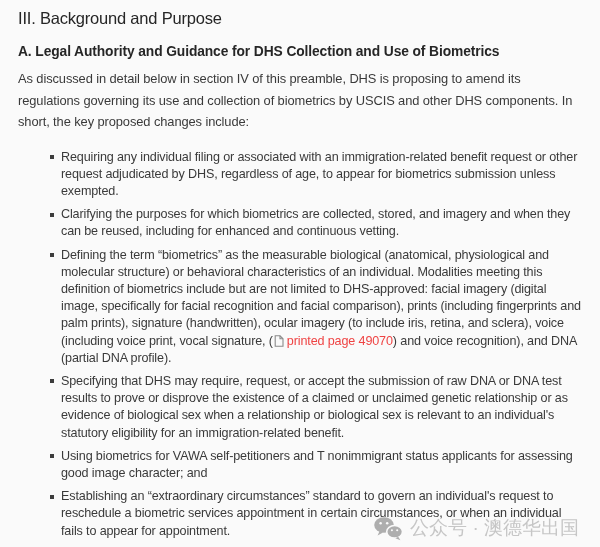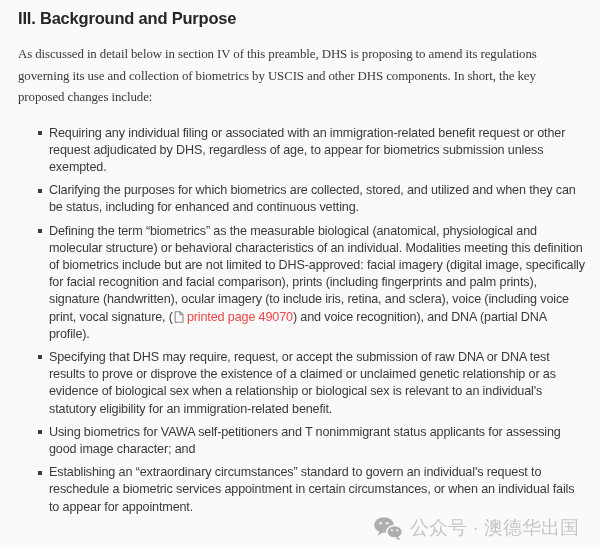--- a/index.html
+++ b/index.html
@@ -6,38 +6,38 @@
   body {
     width: 600px; height: 547px;
     background: #fafafa;
     color: #3a3a3a;
     font-family: "Liberation Sans", sans-serif;
     position: relative;
     overflow: hidden;
   }
   .doc { padding: 9px 15px 0 18px; }
   h1.section-title {
-    font-size: 16.5px; font-weight: 700; color: #262626;
+    font-size: 16.5px; font-weight: 400; color: #262626;
     letter-spacing: -0.2px; margin: 0 0 16px 0;
   }
   h2.subsection-title {
     font-size: 13.8px; font-weight: 700; color: #262626;
     letter-spacing: -0.1px; margin: 0 0 9px 0;
   }
   p.intro {
     font-size: 12.9px; line-height: 21.5px; letter-spacing: -0.1px;
-    margin: 0 0 16px 0; color: #3a3a3a; font-family: Liberation Serif, serif;
+    margin: 0 0 16px 0; color: #3a3a3a;
   }
   ul.changes-list {
     list-style: none; margin: 8px 0 0 0; padding: 0 0 0 31px;
   }
   ul.changes-list li {
     position: relative;
     font-size: 12.6px; line-height: 17.2px; letter-spacing: -0.14px;
-    margin: 0 0 6px 0; color: #3a3a3a;
+    margin: 0 0 6px 12px; color: #3a3a3a;
   }
   ul.changes-list li::before {
     content: ""; position: absolute; left: -11px; top: 6.5px;
     width: 4px; height: 4px; background: #3c3c3c;
   }
   a.printed-page-link {
     color: #ef4444; text-decoration: none; cursor: pointer;
   }
   a.printed-page-link svg { vertical-align: -2px; margin: 0 3px 0 1px; }
   .watermark {
@@ -46,25 +46,26 @@
     color: #c6c6c6; font-size: 19px; white-space: nowrap;
     pointer-events: none;
   }
   .watermark svg { display: block; }
 </style>
 </head>
 <body>
 
 <main class="doc">
   <h1 class="section-title">III. Background and Purpose</h1>
+  <h2 class="subsection-title">A. Legal Authority and Guidance for DHS Collection and Use of Biometrics</h2>
   <p class="intro">As discussed in detail below in section IV of this preamble, DHS is proposing to amend its regulations governing its use and collection of biometrics by USCIS and other DHS components. In short, the key proposed changes include:</p>
 
   <ul class="changes-list">
     <li>Requiring any individual filing or associated with an immigration-related benefit request or other request adjudicated by DHS, regardless of age, to appear for biometrics submission unless exempted.</li>
-    <li>Clarifying the purposes for which biometrics are collected, stored, and utilized and when they can be status, including for enhanced and continuous vetting.</li>
+    <li>Clarifying the purposes for which biometrics are collected, stored, and imagery and when they can be reused, including for enhanced and continuous vetting.</li>
     <li><span>Defining the term “biometrics” as the measurable biological (anatomical, physiological and molecular structure) or behavioral characteristics of an individual. Modalities meeting this definition of biometrics include but are not limited to DHS-approved: facial imagery (digital image, specifically for facial recognition and facial comparison), prints (including fingerprints and palm prints), signature (handwritten), ocular imagery (to include iris, retina, and sclera), voice (including voice print, vocal signature, (</span><a class="printed-page-link"><svg width="10" height="12" viewBox="0 0 10 12">
             <path d="M1.2 0.8 h4.8 l3 3 v7.4 h-7.8 z" fill="none" stroke="#8a8a8a" stroke-width="1.1"></path>
             <path d="M6 0.8 v3 h3" fill="none" stroke="#8a8a8a" stroke-width="1.1"></path>
           </svg><span>printed page 49070</span></a><span>) and voice recognition), and DNA (partial DNA profile).</span></li>
     <li>Specifying that DHS may require, request, or accept the submission of raw DNA or DNA test results to prove or disprove the existence of a claimed or unclaimed genetic relationship or as evidence of biological sex when a relationship or biological sex is relevant to an individual's statutory eligibility for an immigration-related benefit.</li>
     <li>Using biometrics for VAWA self-petitioners and T nonimmigrant status applicants for assessing good image character; and</li>
     <li>Establishing an “extraordinary circumstances” standard to govern an individual's request to reschedule a biometric services appointment in certain circumstances, or when an individual fails to appear for appointment.</li>
   </ul>
 </main>
 

